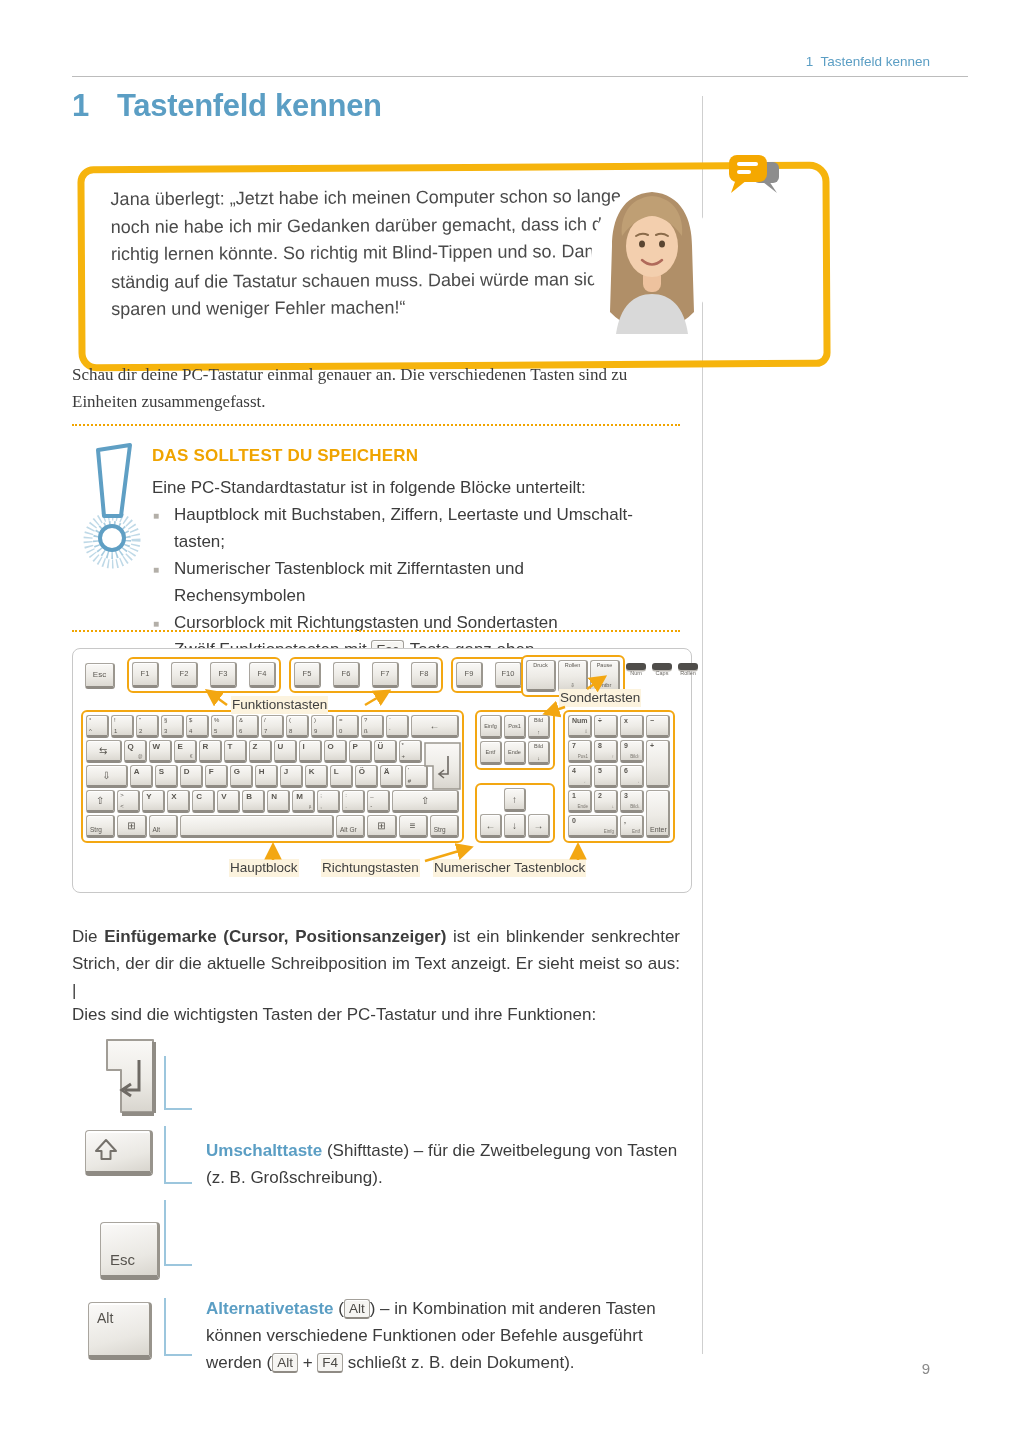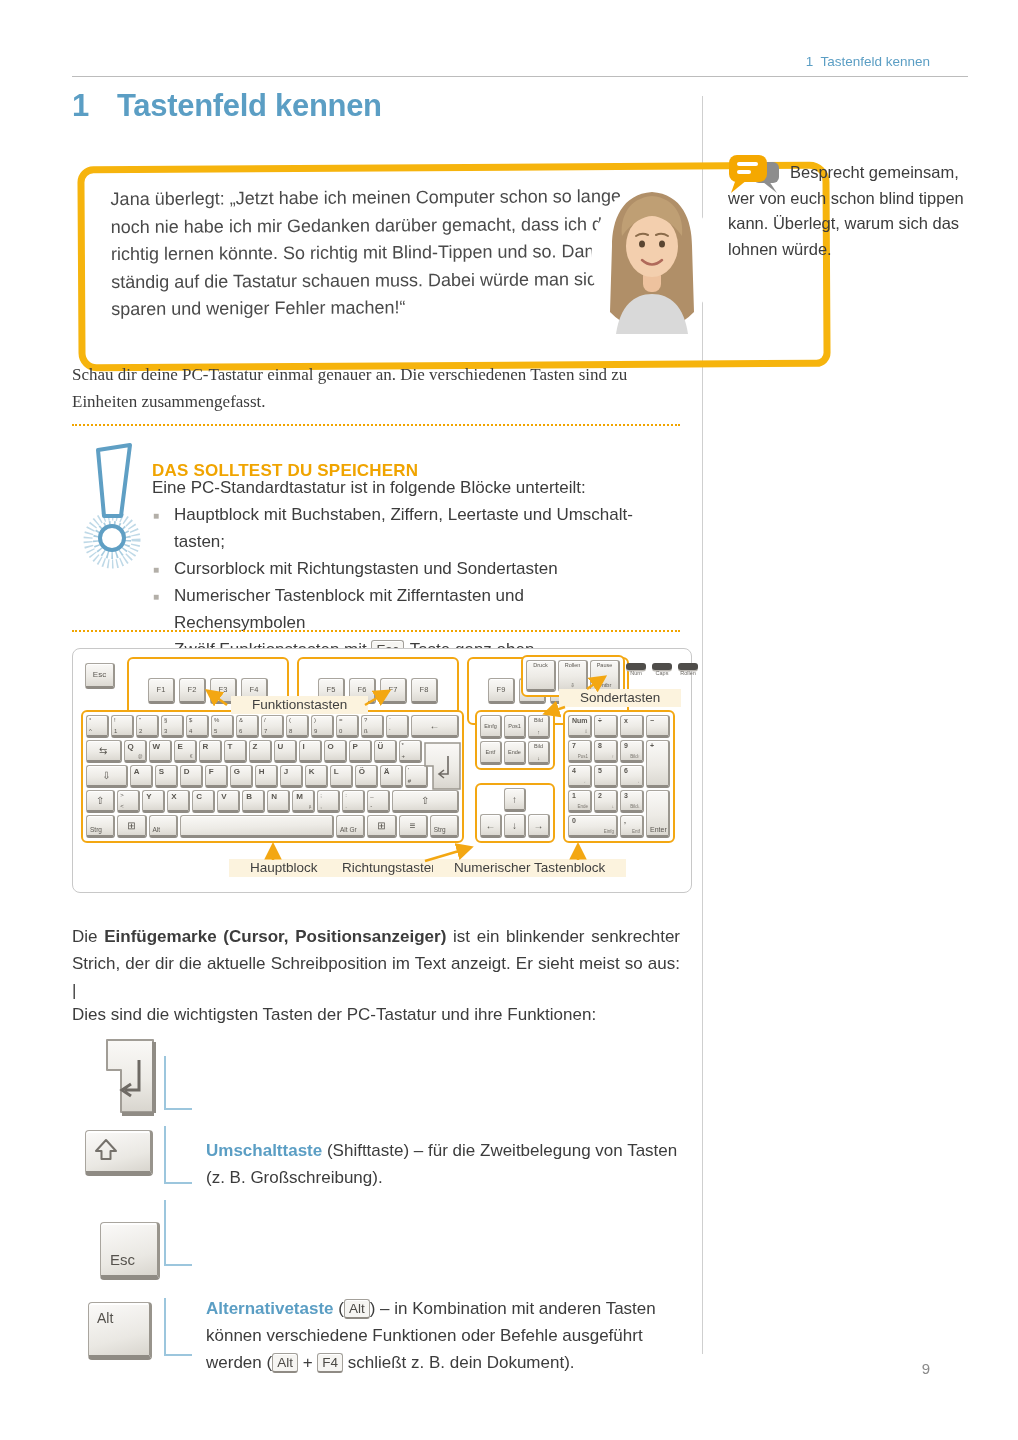--- a/index.html
+++ b/index.html
@@ -27,39 +27,39 @@
   .sideicon{position:absolute;left:727px;top:153px;width:58px;height:48px;}
 
   
   .para{position:absolute;left:72px;width:608px;font-size:17px;line-height:27px;}
   .just{text-align:justify;}
 
   .dotrule{position:absolute;left:72px;width:608px;border-top:2px dotted #f0a400;}
 
   
   .ib-icon{position:absolute;left:82px;top:442px;width:66px;height:128px;}
-  .ib-head{position:absolute;left:152px;top:446px;font-size:17px;font-weight:bold;color:#f0a400;letter-spacing:0.2px;margin-top:15px;}
+  .ib-head{position:absolute;left:152px;top:446px;font-size:17px;font-weight:bold;color:#f0a400;letter-spacing:0.2px;}
   .ib-lead{position:absolute;left:152px;top:474px;width:520px;font-size:17px;line-height:27px;}
   .ib-list{position:absolute;left:152px;top:501px;width:500px;margin:0;padding:0;list-style:none;}
   .ib-list li{position:relative;padding-left:22px;font-size:17px;line-height:27px;}
   .ib-list li::before{content:"■";position:absolute;left:1px;top:1px;font-size:10px;color:#b3afa8;}
   .kbd{display:inline-block;border:1px solid #a3a09a;border-bottom:2px solid #8f8b84;
        background:#f6f5f2;border-radius:3px;padding:0 4px;font-size:13.5px;line-height:17px;
        color:#4c4a46;vertical-align:1px;box-shadow:inset 0 1px 0 #fff;}
 
   
   .fig{position:absolute;left:72px;top:648px;width:618px;height:243px;background:#fff;
        border:1px solid #c8c8c8;border-radius:8px;}
   .fig *{box-sizing:border-box;}
   .kcap{position:relative;background:linear-gradient(178deg,#faf9f7 0%,#edebe6 55%,#dbd8d1 100%);
         border:1px solid #a9a59e;border-right:2px solid #9b978f;border-bottom:3px solid #8f8b84;
         border-radius:3px;box-shadow:inset 0 1px 0 rgba(255,255,255,.85);
         color:#5a5751;overflow:hidden;flex:none;}
   .kb-group{border:2px solid #f3a712;border-radius:6px;background:#fff;}
-  .fgroup{display:flex;gap:4px;padding:19px;}
+  .fgroup{display:flex;gap:12px;padding:3px;}
   .fgroup .kcap{width:27px;height:26px;}
   .kl{position:absolute;left:3px;top:1px;font-size:8px;font-weight:bold;}
   .ksm{font-size:6.5px;font-weight:normal;top:auto;bottom:2px;}
   .kc{position:static;display:block;text-align:center;line-height:22px;font-size:7.5px;font-weight:normal;}
   .kg{position:absolute;left:0;right:0;top:0;bottom:0;display:flex;align-items:center;justify-content:center;font-size:10px;}
   .ksub{position:absolute;right:2px;bottom:1px;font-size:4.5px;color:#7a766f;}
   .two{display:flex;flex-direction:column;justify-content:space-between;padding:1px 2px;font-size:6px;line-height:6.5px;}
   .kcenter{text-align:center;}
   #kb-frow{position:absolute;left:54px;top:8px;display:flex;gap:8px;}
   #kb-esc{position:absolute;left:12px;top:14px;width:30px;height:26px;}
@@ -77,21 +77,21 @@
   #kb-cursor{position:absolute;left:402px;top:61px;display:grid;
              grid-template-columns:repeat(3,22px);grid-template-rows:repeat(2,24px);gap:2px;padding:3px;}
   #kb-cursor .kcap{font-size:5.5px;line-height:6px;text-align:center;}
   #kb-cursor .kc{line-height:20px;font-size:5.5px;}
   #kb-arrows{position:absolute;left:402px;top:134px;display:grid;
              grid-template-columns:repeat(3,22px);grid-template-rows:repeat(2,24px);gap:2px;padding:3px;}
   #kb-numpad{position:absolute;left:490px;top:61px;display:grid;
              grid-template-columns:repeat(4,24px);grid-template-rows:repeat(5,23px);gap:2px;padding:3px;}
   #kb-numpad .kl{font-size:7px;}
   .figlabel{position:absolute;background:#fcf3de;color:#3f3f3f;font-size:13.5px;
-            padding:1px 21px 2px;white-space:nowrap;}
+            padding:1px 1px 2px;white-space:nowrap;}
   #fig-arrows{position:absolute;left:0;top:0;width:618px;height:243px;pointer-events:none;}
 
   
   .term{color:#5b9ec4;font-weight:bold;}
   .itemtext{position:absolute;left:206px;width:472px;font-size:17px;line-height:27px;}
   .bracket{position:absolute;left:164px;width:26px;border-left:2px solid #9cc6dd;border-bottom:2px solid #9cc6dd;}
   .bigkey{position:absolute;background:linear-gradient(165deg,#fbfaf9 0%,#eae8e3 65%,#d8d5ce 100%);
           border:1px solid #a9a59e;border-right:3px solid #98948c;border-bottom:5px solid #8f8b84;
           border-radius:4px;box-shadow:inset 0 2px 0 rgba(255,255,255,.9);color:#55524d;}
   .pagenum{position:absolute;right:50px;top:1360px;font-size:15px;color:#8a8a8a;}
@@ -126,41 +126,38 @@
   </svg>
 
   <svg class="sideicon" viewBox="0 0 58 48">
     <rect x="26" y="9" width="26" height="21" rx="6" fill="#8d8d8d"></rect>
     <polygon points="42,28 50,40 36,29" fill="#8d8d8d"></polygon>
     <rect x="2" y="2" width="38" height="27" rx="8" fill="#f5a800"></rect>
     <polygon points="9,26 4,40 20,27" fill="#f5a800"></polygon>
     <rect x="10" y="9" width="21" height="4" rx="2" fill="#ffffff"></rect>
     <rect x="10" y="17" width="14" height="4" rx="2" fill="#ffffff"></rect>
   </svg>
-  <div class="sidenote">
-    <span>Besprecht gemeinsam, wer von euch schon blind tippen kann. Überlegt, warum sich das lohnen würde.</span>
-  </div>
 
   <p class="para" style="top:344px;font-family:Liberation Serif, serif;">
     <span>Schau dir deine PC-Tastatur einmal genauer an. Die verschiedenen Tasten sind zu Einheiten zusammengefasst.</span>
   </p>
 
   <div class="dotrule" style="top:424px;"></div>
   <svg class="ib-icon" viewBox="0 0 66 128">
     <circle cx="30" cy="98" r="24" fill="none" stroke="#bfd9e7" stroke-width="9" stroke-dasharray="1.5 3"></circle>
     <circle cx="30" cy="98" r="15" fill="none" stroke="#a9cde0" stroke-width="8" stroke-dasharray="1.5 3"></circle>
     <polygon points="16,8 48,3 39,74 22,74" fill="#ffffff" stroke="#5f9fc4" stroke-width="4" stroke-linejoin="round"></polygon>
     <circle cx="30" cy="96" r="12" fill="#ffffff" stroke="#5f9fc4" stroke-width="4"></circle>
   </svg>
   <div class="ib-head">DAS SOLLTEST DU SPEICHERN</div>
   <div class="ib-lead">Eine PC-Standardtastatur ist in folgende Blöcke unterteilt:</div>
   <ul class="ib-list">
     <li><span>Hauptblock mit Buchstaben, Ziffern, Leertaste und Umschalt­tasten;</span></li>
+    <li><span>Numerischer Tastenblock mit Zifferntasten und Rechensymbolen</span></li>
     <li><span>Cursorblock mit Richtungstasten und Sondertasten</span></li>
-    <li><span>Numerischer Tastenblock mit Zifferntasten und Rechensymbolen</span></li>
     <li>
       <span>Zwölf Funktionstasten mit </span><span class="kbd">Esc</span><span>-Taste ganz oben</span>
     </li>
   </ul>
   <div class="dotrule" style="top:630px;"></div>
 
   <div class="fig">
     <div id="kb-esc" class="kcap">
         <span class="kc">Esc</span>
       </div>

